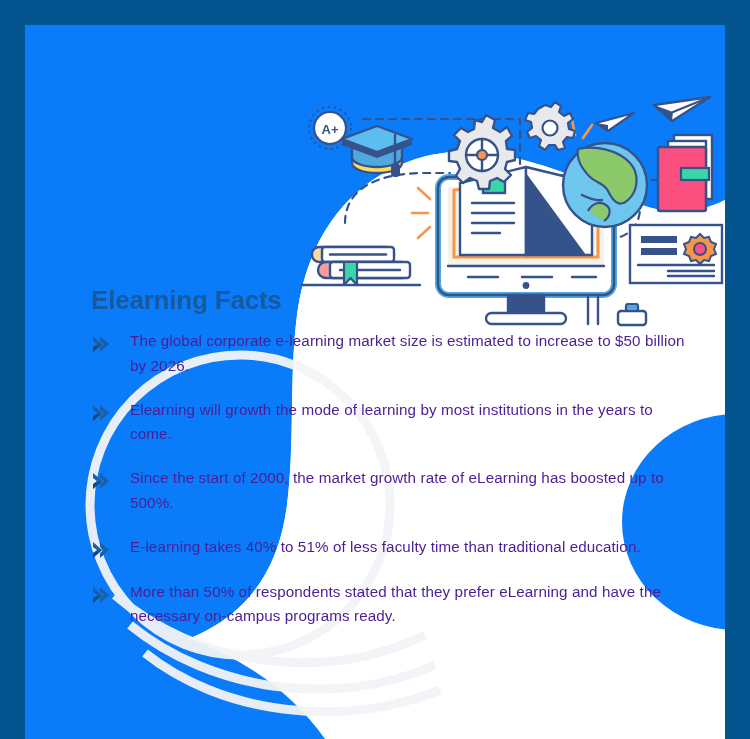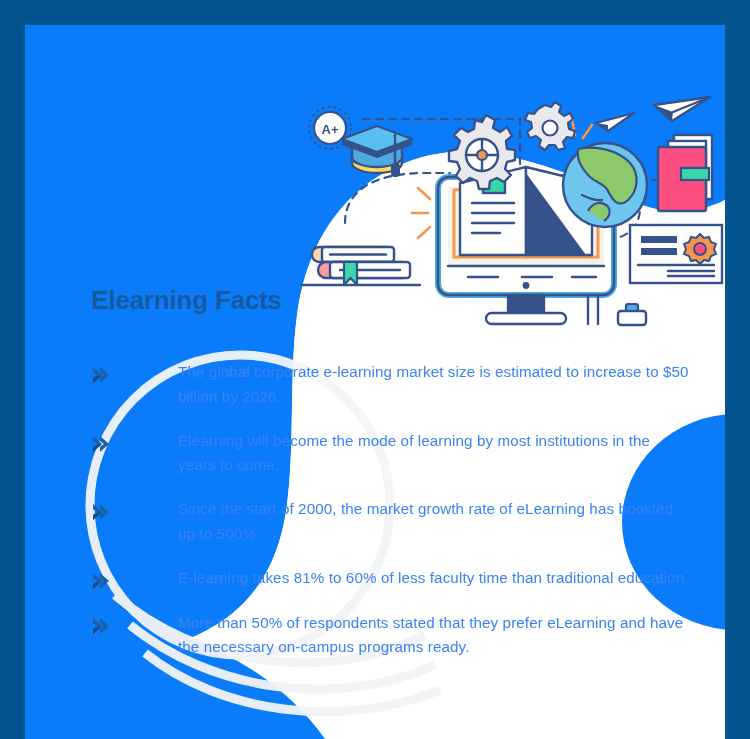--- a/index.html
+++ b/index.html
@@ -75,43 +75,42 @@
     position: absolute;
     left: 66px; top: 260px;
     width: 600px;
     z-index: 4;
   }
   .title {
     font-size: 26px;
     font-weight: bold;
     color: #17599c;
     letter-spacing: -0.2px;
-    margin-bottom: 44px;
+    margin-bottom: 13px;
   }
   .facts-list { list-style: none; }
   .fact-item {
     display: flex;
     align-items: flex-start;
     margin-bottom: 19px;
   }
   .fact-bullet {
     flex: 0 0 auto;
     width: 22px; height: 22px;
     margin-right: 17px;
     margin-top: 4px;
   }
   .fact-bullet svg { display: block; }
   .fact-text {
     font-size: 15.2px;
     line-height: 1.63;
-    color: #3b82f6;
+    color: #4c1d95;
     font-weight: 500;
     letter-spacing: 0.1px;
     max-width: 560px;
-    margin-left: 48px;
   }
 </style>
 </head>
 <body>
 
 <div id="poster">
 
   <div class="frame-top"></div>
   <div class="frame-left"></div>
   <div class="frame-right"></div>
@@ -320,41 +319,41 @@
           <span class="fact-text">The global corporate e-learning market size is estimated to increase to $50 billion by 2026.</span>
         </li>
         <li class="fact-item">
           <span class="fact-bullet">
             <svg width="22" height="22" viewBox="0 0 22 22" xmlns="http://www.w3.org/2000/svg">
               <path d="M2,3 L11,11 L2,19 L2,14 L6,11 L2,8 Z" fill="#1b5fa8"></path>
               <path d="M9,3 L18,11 L9,19 L9,14 L13,11 L9,8 Z" fill="#1b5fa8"></path>
               <path d="M11,11 L2,19 L2,14 Z" fill="#14487f"></path>
             </svg>
           </span>
-          <span class="fact-text">Elearning will become the mode of learning by most institutions in the years to come.</span>
+          <span class="fact-text">Elearning will growth the mode of learning by most institutions in the years to come.</span>
         </li>
         <li class="fact-item">
           <span class="fact-bullet">
             <svg width="22" height="22" viewBox="0 0 22 22" xmlns="http://www.w3.org/2000/svg">
               <path d="M2,3 L11,11 L2,19 L2,14 L6,11 L2,8 Z" fill="#1b5fa8"></path>
               <path d="M9,3 L18,11 L9,19 L9,14 L13,11 L9,8 Z" fill="#1b5fa8"></path>
               <path d="M11,11 L2,19 L2,14 Z" fill="#14487f"></path>
             </svg>
           </span>
           <span class="fact-text">Since the start of 2000, the market growth rate of eLearning has boosted up to 500%.</span>
         </li>
         <li class="fact-item">
           <span class="fact-bullet">
             <svg width="22" height="22" viewBox="0 0 22 22" xmlns="http://www.w3.org/2000/svg">
               <path d="M2,3 L11,11 L2,19 L2,14 L6,11 L2,8 Z" fill="#1b5fa8"></path>
               <path d="M9,3 L18,11 L9,19 L9,14 L13,11 L9,8 Z" fill="#1b5fa8"></path>
               <path d="M11,11 L2,19 L2,14 Z" fill="#14487f"></path>
             </svg>
           </span>
-          <span class="fact-text">E-learning takes 81% to 60% of less faculty time than traditional education.</span>
+          <span class="fact-text">E-learning takes 40% to 51% of less faculty time than traditional education.</span>
         </li>
         <li class="fact-item">
           <span class="fact-bullet">
             <svg width="22" height="22" viewBox="0 0 22 22" xmlns="http://www.w3.org/2000/svg">
               <path d="M2,3 L11,11 L2,19 L2,14 L6,11 L2,8 Z" fill="#1b5fa8"></path>
               <path d="M9,3 L18,11 L9,19 L9,14 L13,11 L9,8 Z" fill="#1b5fa8"></path>
               <path d="M11,11 L2,19 L2,14 Z" fill="#14487f"></path>
             </svg>
           </span>
           <span class="fact-text">More than 50% of respondents stated that they prefer eLearning and have the necessary on-campus programs ready.</span>

